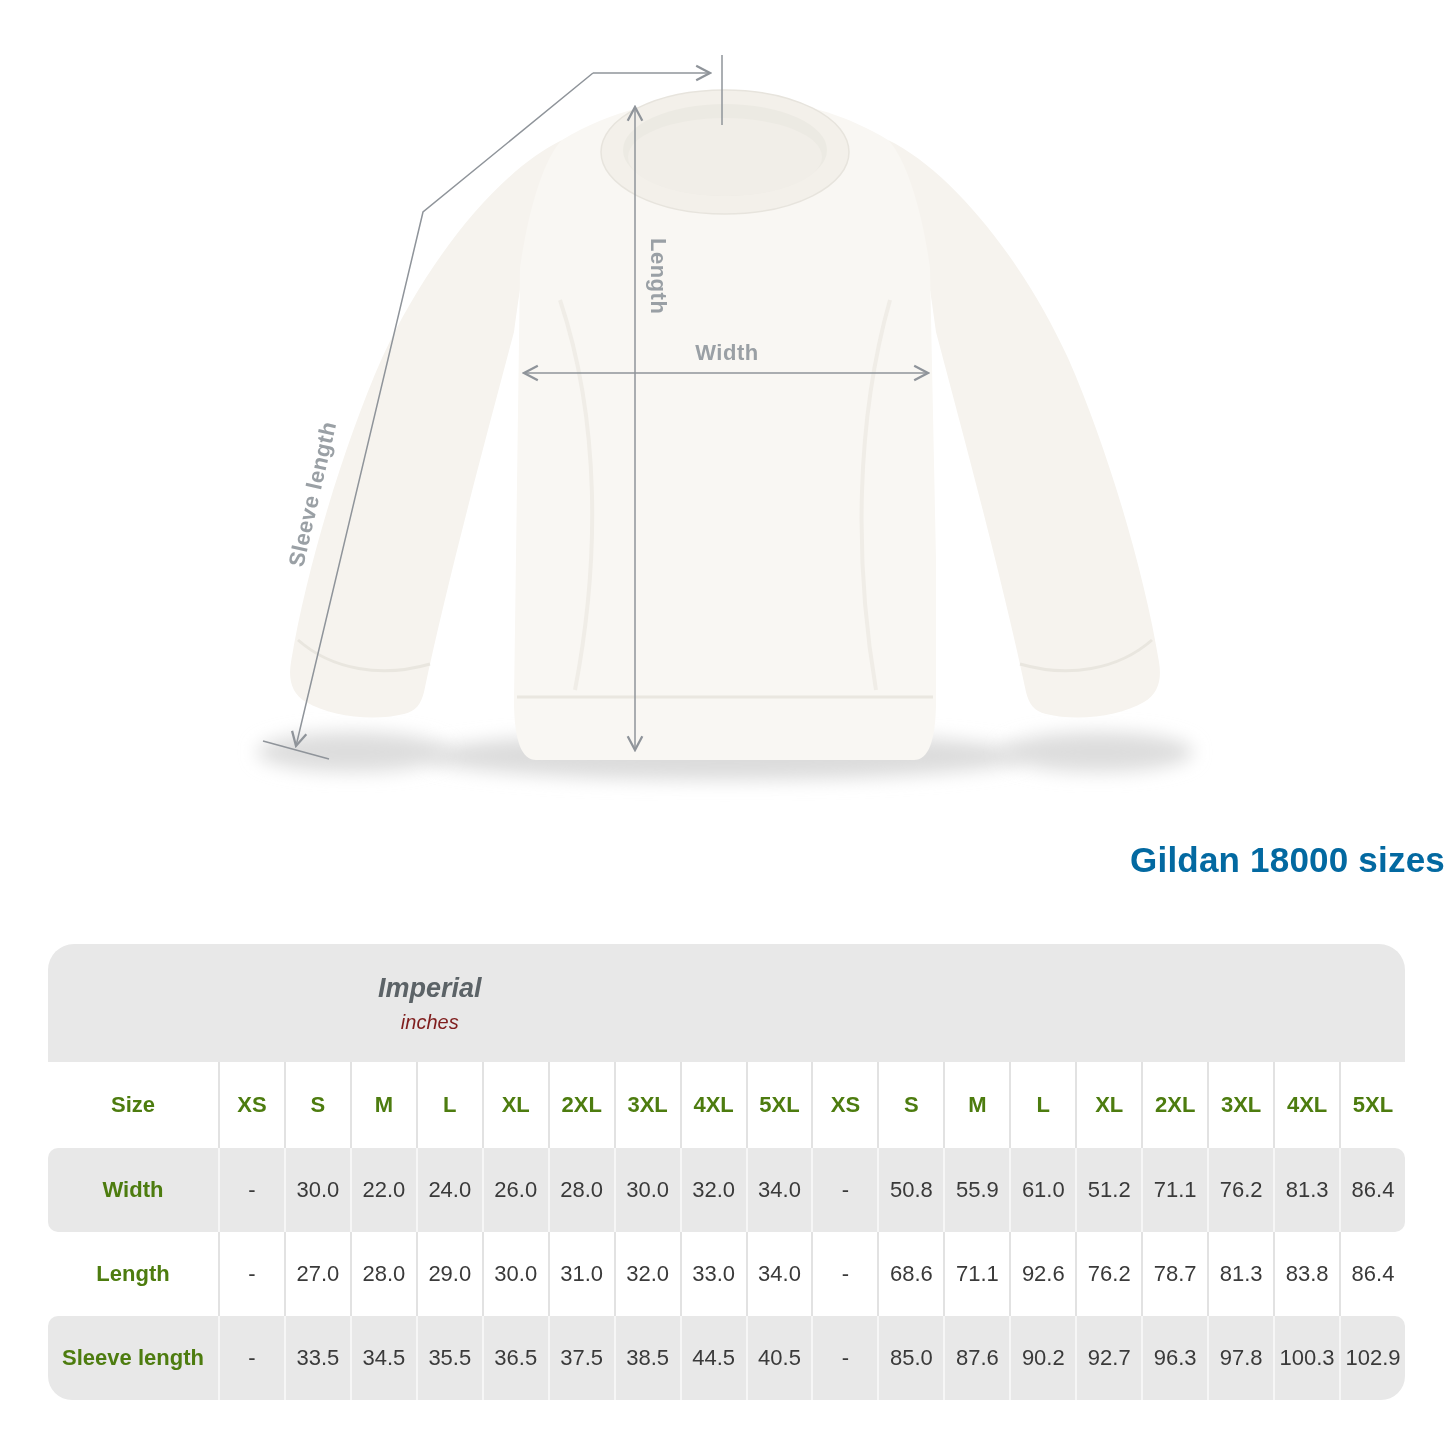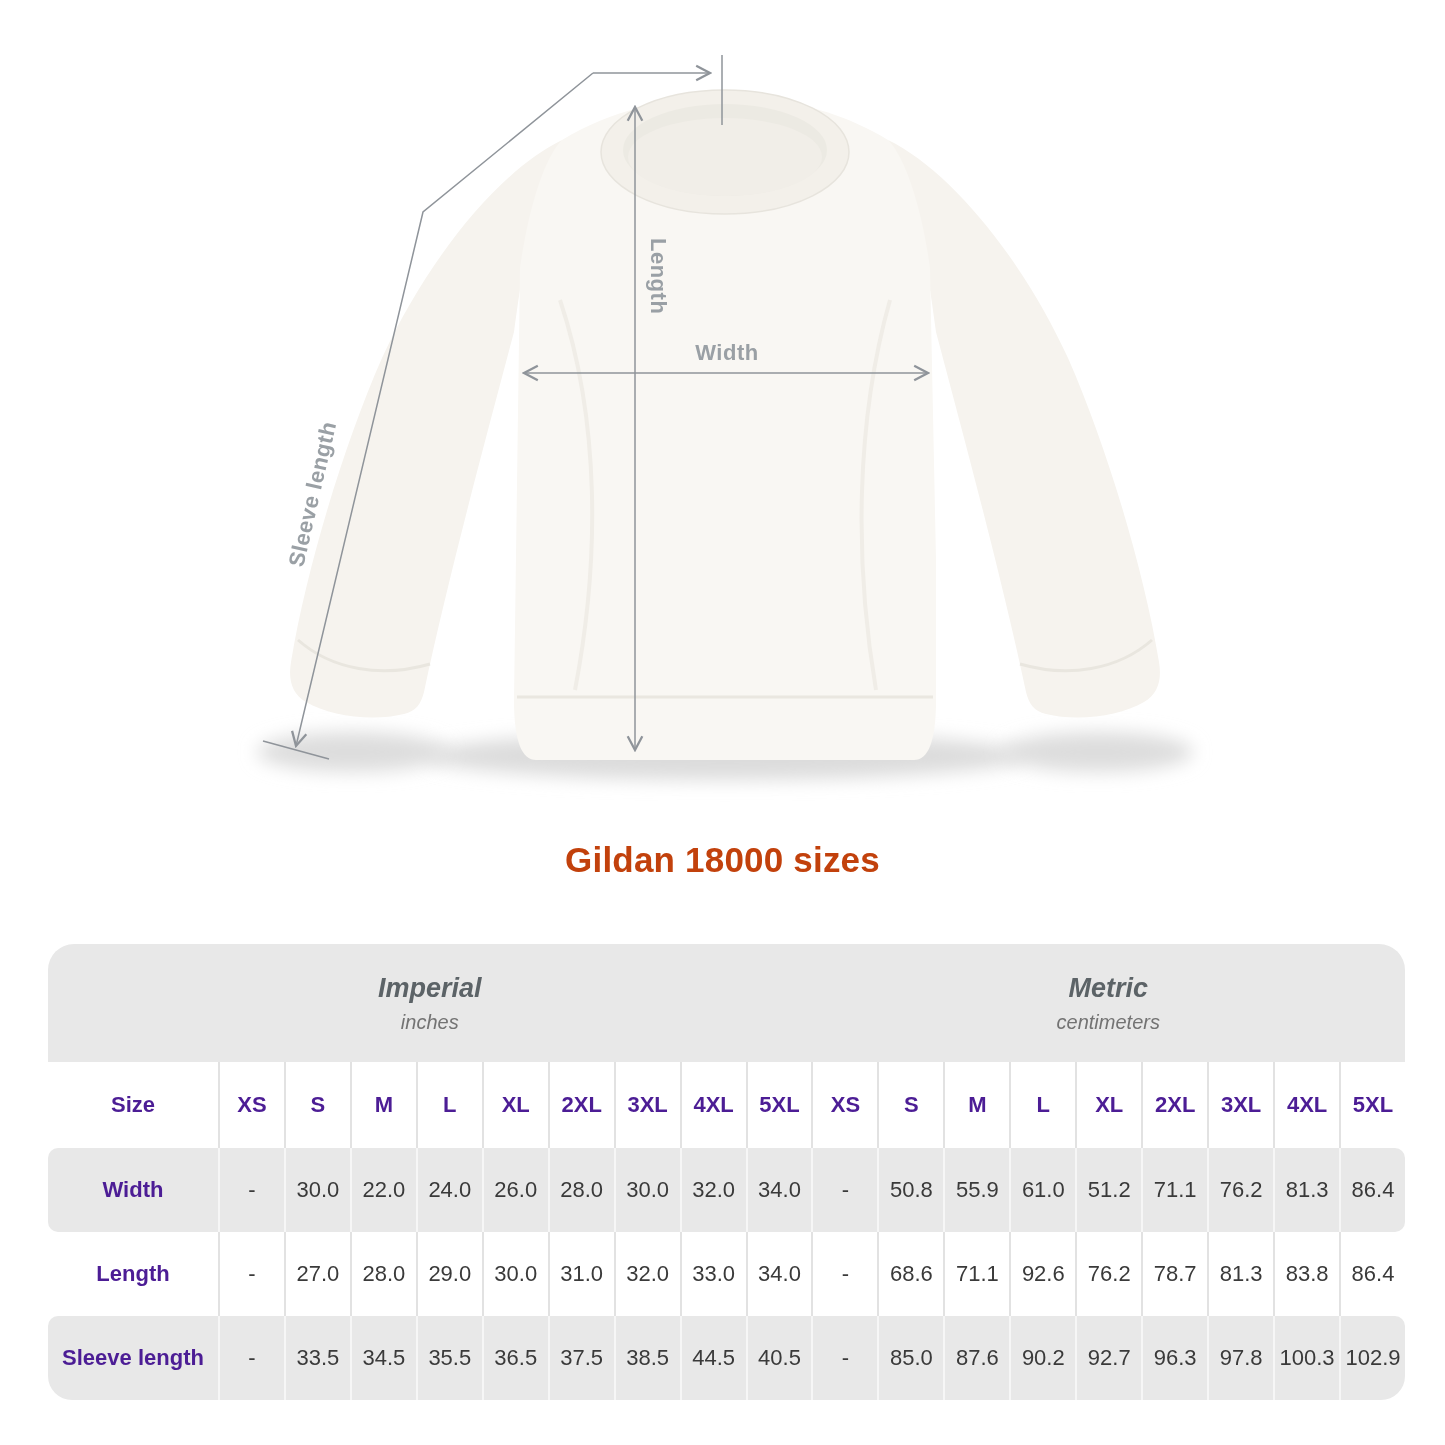--- a/index.html
+++ b/index.html
@@ -5,43 +5,43 @@
   html,body{margin:0;padding:0;background:#ffffff;}
   .page{position:relative;width:1445px;height:1445px;background:#ffffff;overflow:hidden;
         font-family:"Liberation Sans", sans-serif;}
 
   
   .diagram{position:absolute;left:0;top:0;width:1445px;height:835px;}
   .anno-label{font:bold 22px "Liberation Sans", sans-serif;fill:#9aa0a5;letter-spacing:.5px;}
 
   
   .title-block{position:absolute;left:0;top:840px;width:1445px;text-align:center;}
-  .main-title{margin:0;font-size:35px;font-weight:bold;color:#c2410c;letter-spacing:.2px;}
+  .main-title{margin:0;font-size:35px;font-weight:bold;color:#0369a1;letter-spacing:.2px;text-align:right;}
   .sub-title{margin:13px 0 0 0;font-size:20.5px;font-style:italic;color:#54585a;}
 
   
   .table-wrap{position:absolute;left:48px;top:944px;width:1357px;}
   .table-head{height:118px;background:#e8e8e8;border-radius:26px 26px 0 0;
               display:grid;grid-template-columns:170px repeat(18,1fr);}
   .group{display:flex;flex-direction:column;justify-content:center;align-items:center;gap:7px;}
   .group-imperial{grid-column:1 / 11;}
   .group-metric{grid-column:11 / 20;}
   .group-name{font-size:27px;font-weight:bold;font-style:italic;color:#5c6367;}
-  .group-unit{font-size:20px;font-style:italic;color:#737373;}
+  .group-unit{font-size:20px;font-style:italic;color:#7f1d1d;}
 
   .trow{display:grid;grid-template-columns:170px repeat(18,1fr);}
   .row-size{height:86px;--sep:#e2e2e2;background:#ffffff;}
   .row-data{height:84px;}
   .row-white{--sep:#e2e2e2;background:#ffffff;}
   .row-gray{--sep:#f6f6f6;background:#e8e8e8;border-radius:10px;}
   .row-last{border-radius:10px 10px 24px 24px;}
   .cell{display:flex;align-items:center;justify-content:center;height:100%;
         font-size:22px;color:#3a3a3a;}
   .cell + .cell{border-left:2px solid var(--sep);}
-  .head-cell,.label-cell{font-weight:bold;color:#4c1d95;}
+  .head-cell,.label-cell{font-weight:bold;color:#4d7c0f;}
 </style>
 </head>
 <body>
 
 <div class="page">
 
   <div class="diagram">
     <svg width="1445" height="835" viewBox="0 0 1445 835">
       <defs>
         <filter id="soft" x="-80%" y="-80%" width="260%" height="260%">
@@ -105,24 +105,20 @@
 
   <div class="title-block">
     <h1 class="main-title">Gildan 18000 sizes</h1>
   </div>
 
   <div class="table-wrap">
     <div class="table-head">
       <div class="group group-imperial">
         <div class="group-name">Imperial</div>
         <div class="group-unit">inches</div>
-      </div>
-      <div class="group group-metric">
-        <div class="group-name">Metric</div>
-        <div class="group-unit">centimeters</div>
       </div>
     </div>
     <div id="table-body">
         <div class="trow row-size">
           <div class="cell label-cell">Size</div>
           <div class="cell head-cell">XS</div>
           <div class="cell head-cell">S</div>
           <div class="cell head-cell">M</div>
           <div class="cell head-cell">L</div>
           <div class="cell head-cell">XL</div>

